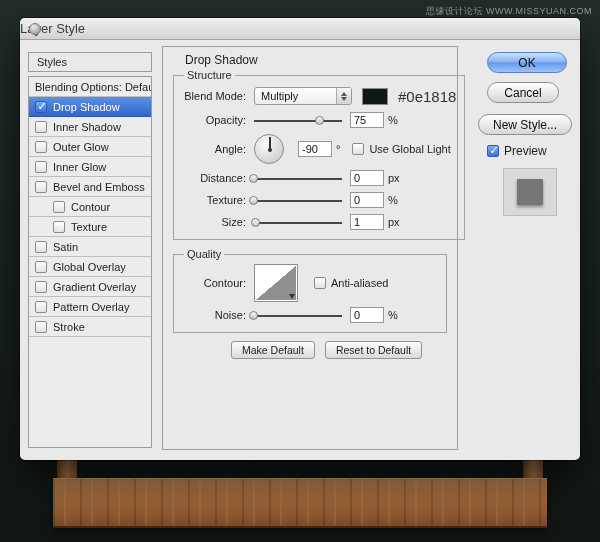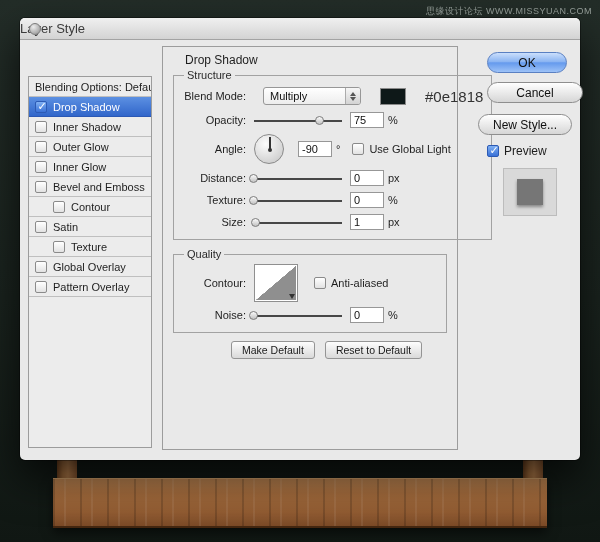--- a/index.html
+++ b/index.html
@@ -102,21 +102,21 @@
   .panel-title { font-size:12px; color:#1e1e1e; padding:6px 0 0 22px; }
   fieldset.group {
     margin:2px 10px 0 10px;
     border:1px solid #a2a2a2;
     padding:2px 8px 6px 6px;
   }
   fieldset.group legend { font-size:11px; color:#2a2a2a; padding:0 3px; margin-left:4px; }
   fieldset.quality { margin-top:8px; }
 
   .srow { display:flex; align-items:center; height:22px; }
-  .srow.blend { height:26px;gap:9px; }
+  .srow.blend { height:26px; }
   .srow.tall  { height:36px; }
   .srow.contour-row { height:42px; }
 
   .lbl { width:66px; text-align:right; margin-right:8px; font-size:11px; color:#1e1e1e; flex:0 0 66px; }
   .unit { font-size:11px; color:#1e1e1e; margin-left:4px; }
 
   .valbox {
     display:inline-block; width:34px; height:16px; margin-left:8px;
     border:1px solid #979797; background:#fff;
     font-size:11px; line-height:14px; padding-left:3px; color:#111;
@@ -194,21 +194,21 @@
   .btn {
     position:absolute; height:21px; border-radius:11px;
     border:1px solid #8e8e8e; background:linear-gradient(#ffffff,#d6d6d6);
     font-family:inherit; font-size:12px; color:#101010;
   }
   .btn-ok {
     left:467px; top:34px; width:80px;
     background: linear-gradient(180deg, #cbdffc 0%, #8cb5f2 45%, #659aed 52%, #9dc2f7 100%);
     border-color:#5a80c2;
   }
-  .btn-cancel { left:467px; top:64px; width:96px; }
+  .btn-cancel { left:467px; top:64px; width:72px; }
   .btn-new-style { left:458px; top:96px; width:94px; }
 
   .preview-row { position:absolute; left:467px; top:126px; display:flex; align-items:center; }
   .preview-row .cb-label { font-size:12px; }
   .preview-thumb {
     position:absolute; left:483px; top:150px; width:54px; height:48px;
     background:#d9d9d9; border:1px solid #bcbcbc;
     display:flex; align-items:center; justify-content:center;
   }
   .preview-square {
@@ -224,20 +224,21 @@
 <div class="frame-bottom"></div>
 <div class="watermark">思缘设计论坛 WWW.MISSYUAN.COM</div>
 
 <div class="dialog">
 
   <div class="titlebar">
     <div class="close-btn"></div>
     <div class="title">Layer Style</div>
   </div>
 
+  <div class="styles-header">Styles</div>
   <div class="styles-list">
       <div class="style-row">
 
       <span class="style-label">Blending Options: Default</span>
     </div>
       <div class="style-row selected">
       <span class="cb checked"></span>
       <span class="style-label">Drop Shadow</span>
     </div>
       <div class="style-row">
@@ -253,35 +254,43 @@
       <span class="style-label">Inner Glow</span>
     </div>
       <div class="style-row">
       <span class="cb"></span>
       <span class="style-label">Bevel and Emboss</span>
     </div>
       <div class="style-row indent">
       <span class="cb"></span>
       <span class="style-label">Contour</span>
     </div>
+      <div class="style-row indent">
+      <span class="cb"></span>
+      <span class="style-label">Texture</span>
+    </div>
       <div class="style-row">
       <span class="cb"></span>
       <span class="style-label">Satin</span>
     </div>
-      <div class="style-row indent">
-      <span class="cb"></span>
-      <span class="style-label">Texture</span>
-    </div>
       <div class="style-row">
       <span class="cb"></span>
       <span class="style-label">Global Overlay</span>
     </div>
       <div class="style-row">
       <span class="cb"></span>
+      <span class="style-label">Gradient Overlay</span>
+    </div>
+      <div class="style-row">
+      <span class="cb"></span>
       <span class="style-label">Pattern Overlay</span>
+    </div>
+      <div class="style-row">
+      <span class="cb"></span>
+      <span class="style-label">Stroke</span>
     </div>
     </div>
 
   <div class="panel">
     <div class="panel-title">Drop Shadow</div>
 
     <fieldset class="group">
       <legend>Structure</legend>
 
       <div class="srow blend">

